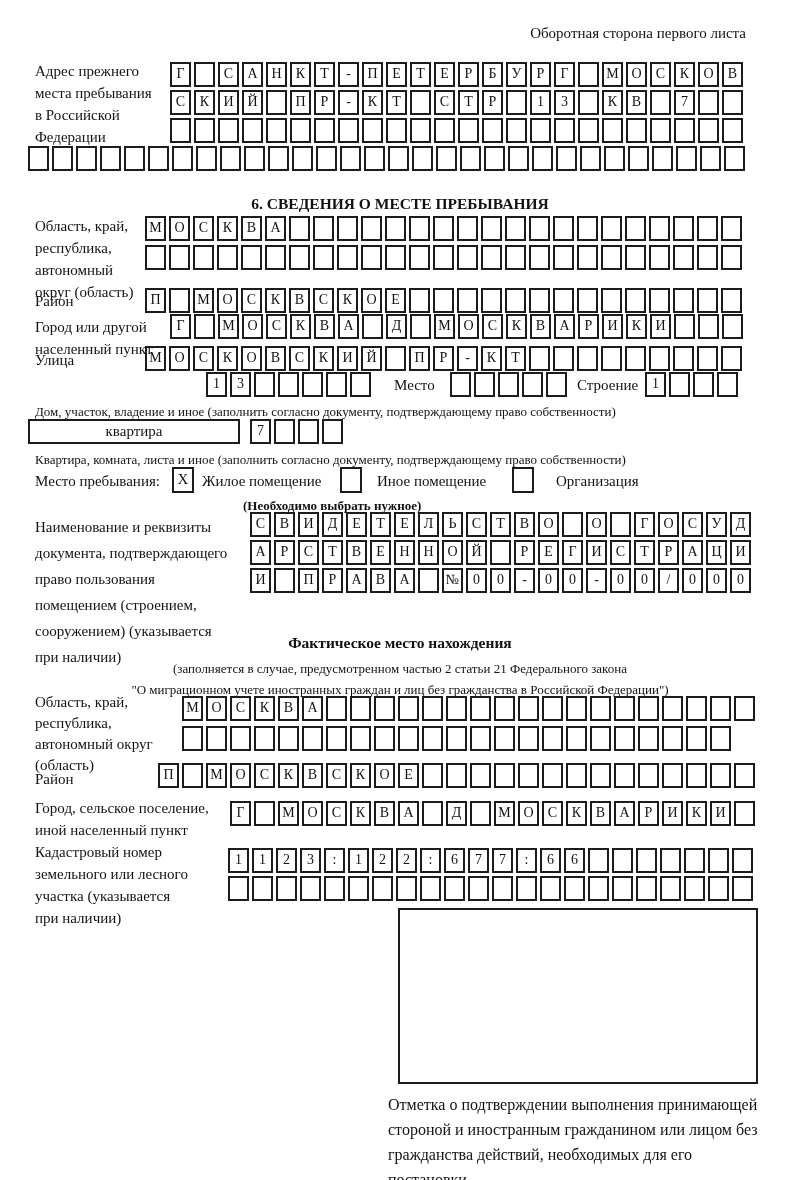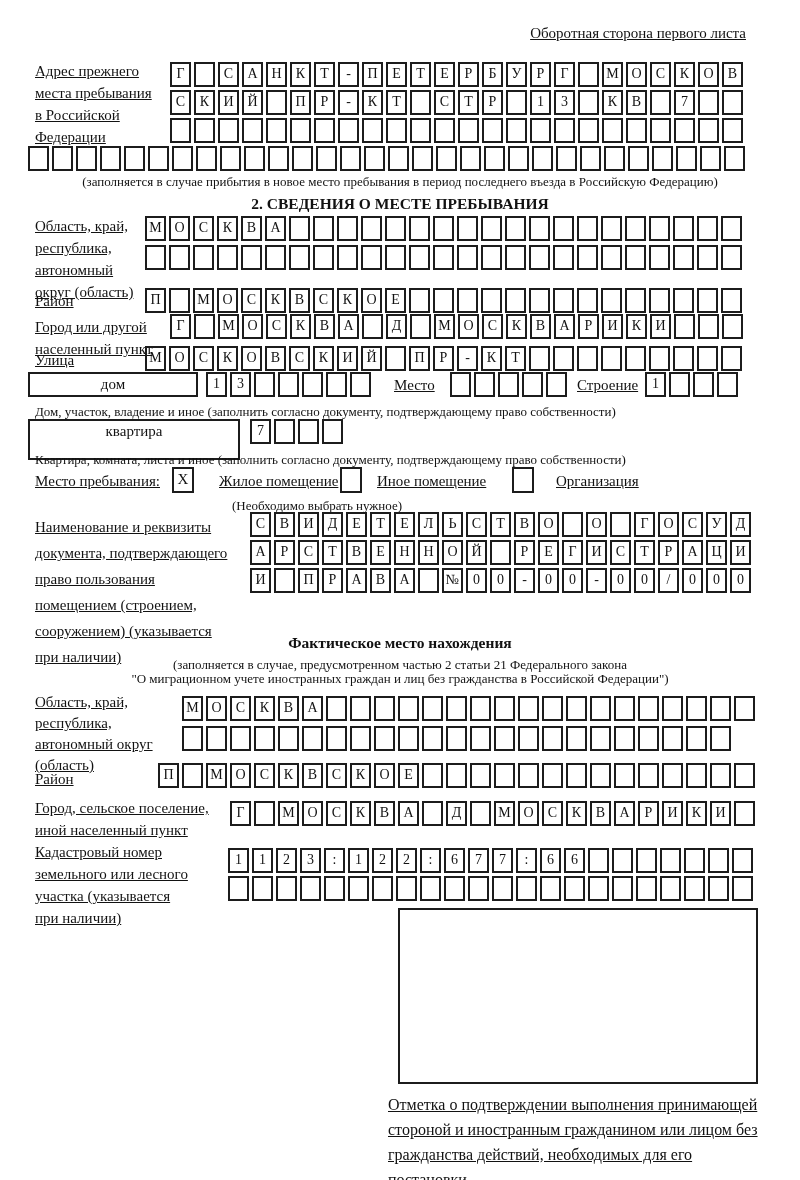--- a/index.html
+++ b/index.html
@@ -1,21 +1,21 @@
 <!DOCTYPE html>
 <html><head>
 <meta charset="utf-8">
 <style>
   html,body { margin:0; padding:0; background:#ffffff; }
   #page {
     position:relative; width:800px; height:1180px; background:#ffffff;
     font-family:"Liberation Serif","DejaVu Serif",serif; color:#121212;
     overflow:hidden;
   }
-  .lbl  { position:absolute; font-size:15px; line-height:22px; white-space:pre-line;text-decoration:underline; }
+  .lbl  { position:absolute; font-size:15px; line-height:22px; white-space:pre-line; }
   .note { position:absolute; font-size:13px; line-height:19px; white-space:pre-line; }
   .title{ position:absolute; left:0; right:0; text-align:center; font-weight:bold; font-size:15.5px; }
   .row  { position:absolute; display:flex; gap:3px; }
   .cell {
     box-sizing:border-box; flex:none; width:21px; height:25px;
     border:2px solid #1c1c1c; font-size:14px; line-height:20px; text-align:center;
   }
   .bigbox {
     position:absolute; box-sizing:border-box; border:2px solid #1c1c1c;
     text-align:center; font-size:15px; line-height:21px;
@@ -140,23 +140,22 @@
       <span class="cell"></span>
       <span class="cell"></span>
       <span class="cell"></span>
       <span class="cell"></span>
       <span class="cell"></span>
       <span class="cell"></span>
       <span class="cell"></span>
       <span class="cell"></span>
       <span class="cell"></span>
     </div>
-  <div class="note ctr" style="top:172px;">(заполняется в случае прибытия в новое место пребывания в период последнего въезда в Российскую Федерацию)</div>
-
-  <div class="title" style="top:195px;">2. СВЕДЕНИЯ О МЕСТЕ ПРЕБЫВАНИЯ</div>
+
+  <div class="title" style="top:195px;">6. СВЕДЕНИЯ О МЕСТЕ ПРЕБЫВАНИЯ</div>
 
   <div class="lbl" style="left:35px; top:215px;">Область, край,
 республика,
 автономный
 округ (область)</div>
   <div class="row" style="left:145px; top:216px;">
       <span class="cell">М</span>
       <span class="cell">О</span>
       <span class="cell">С</span>
       <span class="cell">К</span>
@@ -290,21 +289,20 @@
       <span class="cell"></span>
       <span class="cell"></span>
       <span class="cell"></span>
       <span class="cell"></span>
       <span class="cell"></span>
       <span class="cell"></span>
       <span class="cell"></span>
       <span class="cell"></span>
     </div>
 
-  <div class="bigbox" style="left:28px; top:372px; width:170px; height:25px;">дом</div>
   <div class="row" style="left:206px; top:372px;">
       <span class="cell">1</span>
       <span class="cell">3</span>
       <span class="cell"></span>
       <span class="cell"></span>
       <span class="cell"></span>
       <span class="cell"></span>
       <span class="cell"></span>
     </div>
   <div class="lbl" style="left:394px; top:374px;">Место</div>
@@ -317,37 +315,37 @@
     </div>
   <div class="lbl" style="left:577px; top:374px;">Строение</div>
   <div class="row" style="left:645px; top:372px;">
       <span class="cell">1</span>
       <span class="cell"></span>
       <span class="cell"></span>
       <span class="cell"></span>
     </div>
   <div class="note" style="left:35px; top:402px;">Дом, участок, владение и иное (заполнить согласно документу, подтверждающему право собственности)</div>
 
-  <div class="bigbox" style="left:28px; top:419px; width:212px; height:41px;font-family:Liberation Serif, serif;">квартира</div>
+  <div class="bigbox" style="left:28px; top:419px; width:212px; height:25px;font-family:Liberation Serif, serif;">квартира</div>
   <div class="row" style="left:250px; top:419px;">
       <span class="cell">7</span>
       <span class="cell"></span>
       <span class="cell"></span>
       <span class="cell"></span>
     </div>
   <div class="note" style="left:35px; top:450px;">Квартира, комната, листа и иное (заполнить согласно документу, подтверждающему право собственности)</div>
 
   <div class="lbl" style="left:35px; top:470px;">Место пребывания:</div>
   <div class="cb" style="left:172px; top:467px;">X</div>
-  <div class="lbl" style="left:202px; top:470px;margin-left:17px;">Жилое помещение</div>
+  <div class="lbl" style="left:202px; top:470px;">Жилое помещение</div>
   <div class="cb" style="left:340px; top:467px;"></div>
   <div class="lbl" style="left:371px; top:470px;margin-left:6px;">Иное помещение</div>
   <div class="cb" style="left:512px; top:467px;"></div>
   <div class="lbl" style="left:556px; top:470px;">Организация</div>
-  <div class="note" style="left:232px; top:496px;">(Необходимо выбрать нужное)</div>
+  <div class="note" style="left:243px; top:496px;font-weight:bold;">(Необходимо выбрать нужное)</div>
 
   <div class="lbl" style="left:35px; top:514px; line-height:26px;">Наименование и реквизиты
 документа, подтверждающего
 право пользования
 помещением (строением,
 сооружением) (указывается
 при наличии)</div>
   <div class="row" style="left:250px; top:512px;">
       <span class="cell">С</span>
       <span class="cell">В</span>
@@ -412,21 +410,21 @@
       <span class="cell">-</span>
       <span class="cell">0</span>
       <span class="cell">0</span>
       <span class="cell">/</span>
       <span class="cell">0</span>
       <span class="cell">0</span>
       <span class="cell">0</span>
     </div>
 
   <div class="title" style="top:634px;">Фактическое место нахождения</div>
-  <div class="note ctr" style="top:658px; line-height:14px;">(заполняется в случае, предусмотренном частью 2 статьи 21 Федерального закона
+  <div class="note ctr" style="top:658px; line-height:21px;">(заполняется в случае, предусмотренном частью 2 статьи 21 Федерального закона
 "О миграционном учете иностранных граждан и лиц без гражданства в Российской Федерации")</div>
 
   <div class="lbl" style="left:35px; top:692px; line-height:21px;">Область, край,
 республика,
 автономный округ
 (область)</div>
   <div class="row" style="left:182px; top:696px;">
       <span class="cell">М</span>
       <span class="cell">О</span>
       <span class="cell">С</span>

